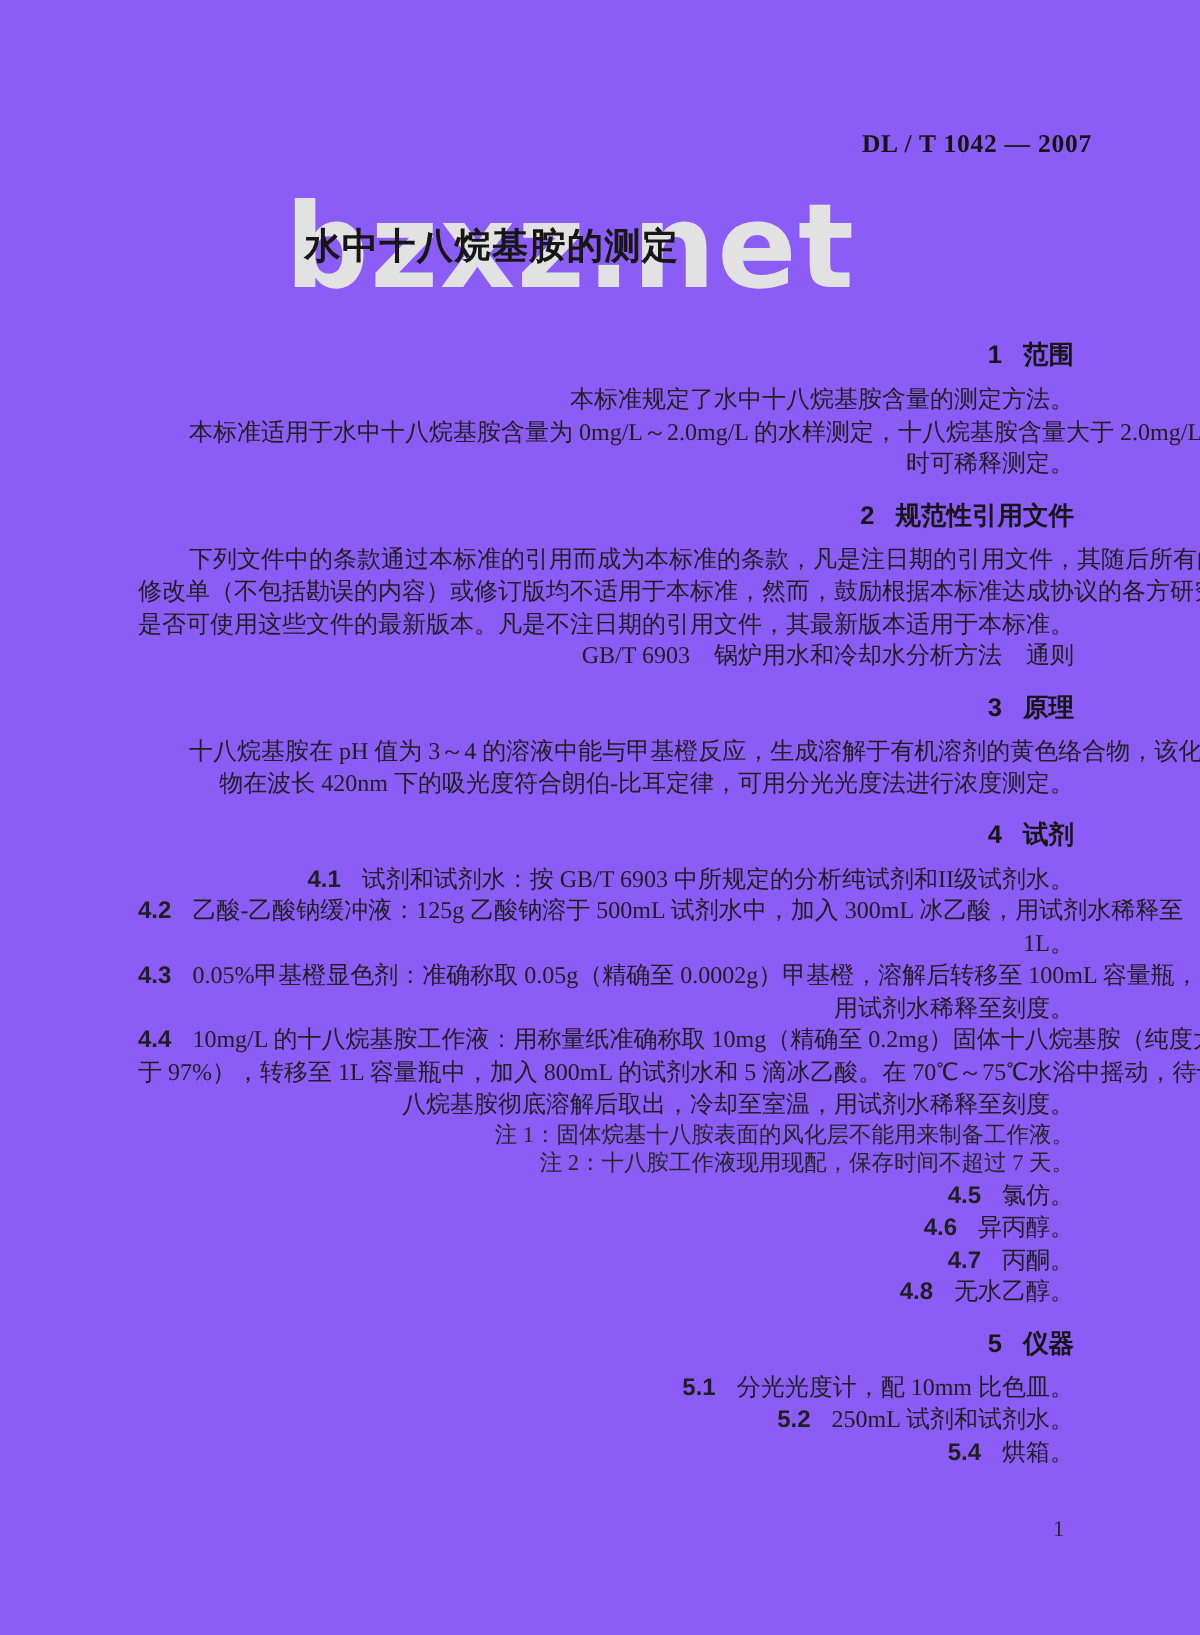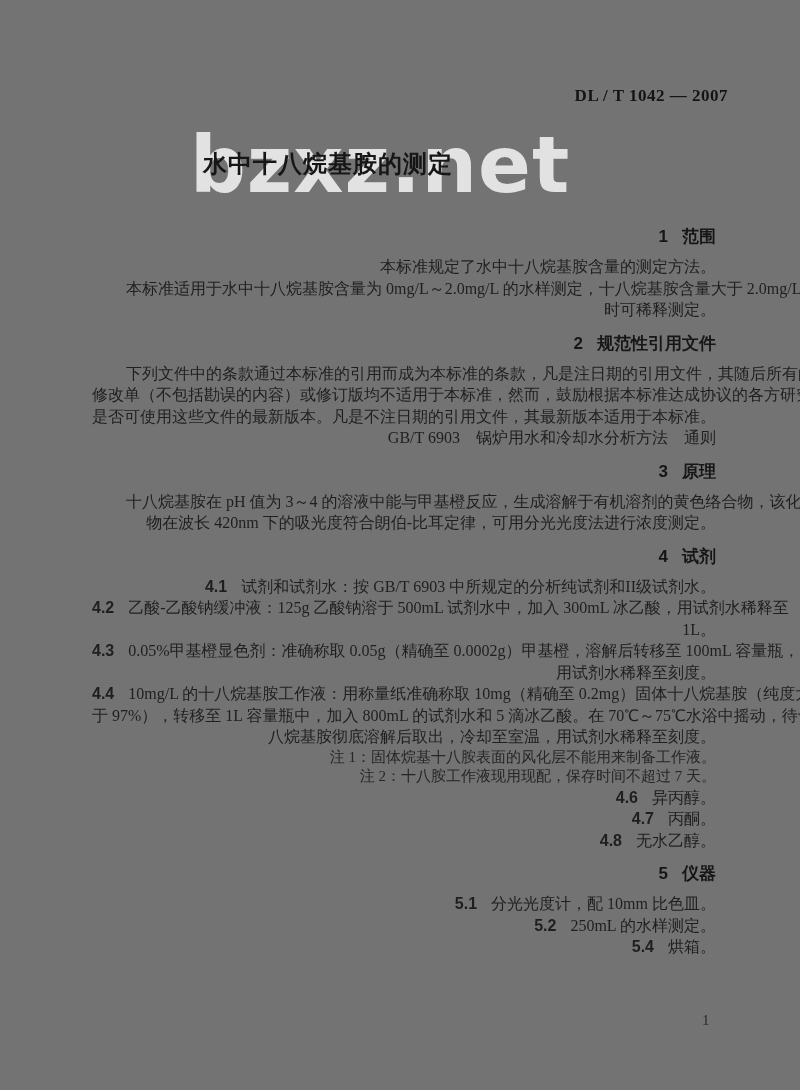--- a/index.html
+++ b/index.html
@@ -4,21 +4,21 @@
 <style>
   html, body {
     margin: 0;
     padding: 0;
     background: #ffffff;
   }
   .page {
     position: relative;
     width: 800px;
     height: 1090px;
-    background: #737373;
+    background: #8b5cf6;
     overflow: hidden;
     font-family: "Liberation Serif", serif;
     color: #1f1f1f;
   }
   .header-code {
     position: absolute;
     top: 86px;
     right: 72px;
     font-family: "Liberation Serif", serif;
     font-weight: bold;
@@ -123,23 +123,24 @@
       <div class="ln c"><span class="num">4.1</span><span>试剂和试剂水：按 GB/T 6903 中所规定的分析纯试剂和II级试剂水。</span></div>
       <div class="ln c"><span class="num">4.2</span><span>乙酸-乙酸钠缓冲液：125g 乙酸钠溶于 500mL 试剂水中，加入 300mL 冰乙酸，用试剂水稀释至</span></div>
       <div class="ln p"><span>1L。</span></div>
       <div class="ln c"><span class="num">4.3</span><span>0.05%甲基橙显色剂：准确称取 0.05g（精确至 0.0002g）甲基橙，溶解后转移至 100mL 容量瓶，</span></div>
       <div class="ln p"><span>用试剂水稀释至刻度。</span></div>
       <div class="ln c"><span class="num">4.4</span><span>10mg/L 的十八烷基胺工作液：用称量纸准确称取 10mg（精确至 0.2mg）固体十八烷基胺（纯度大</span></div>
       <div class="ln p"><span>于 97%），转移至 1L 容量瓶中，加入 800mL 的试剂水和 5 滴冰乙酸。在 70℃～75℃水浴中摇动，待十</span></div>
       <div class="ln p"><span>八烷基胺彻底溶解后取出，冷却至室温，用试剂水稀释至刻度。</span></div>
       <div class="ln note"><span>注 1：固体烷基十八胺表面的风化层不能用来制备工作液。</span></div>
       <div class="ln note"><span>注 2：十八胺工作液现用现配，保存时间不超过 7 天。</span></div>
+      <div class="ln c"><span class="num">4.5</span><span>氯仿。</span></div>
       <div class="ln c"><span class="num">4.6</span><span>异丙醇。</span></div>
       <div class="ln c"><span class="num">4.7</span><span>丙酮。</span></div>
       <div class="ln c"><span class="num">4.8</span><span>无水乙醇。</span></div>
       <div class="ln h"><span class="num">5</span><span>仪器</span></div>
       <div class="ln c"><span class="num">5.1</span><span>分光光度计，配 10mm 比色皿。</span></div>
-      <div class="ln c"><span class="num">5.2</span><span>250mL 的水样测定。</span></div>
+      <div class="ln c"><span class="num">5.2</span><span>250mL 试剂和试剂水。</span></div>
       <div class="ln c"><span class="num">5.4</span><span>烘箱。</span></div>
     </div>
 
   <div class="page-number">1</div>
 </div>
 
 </body></html>

